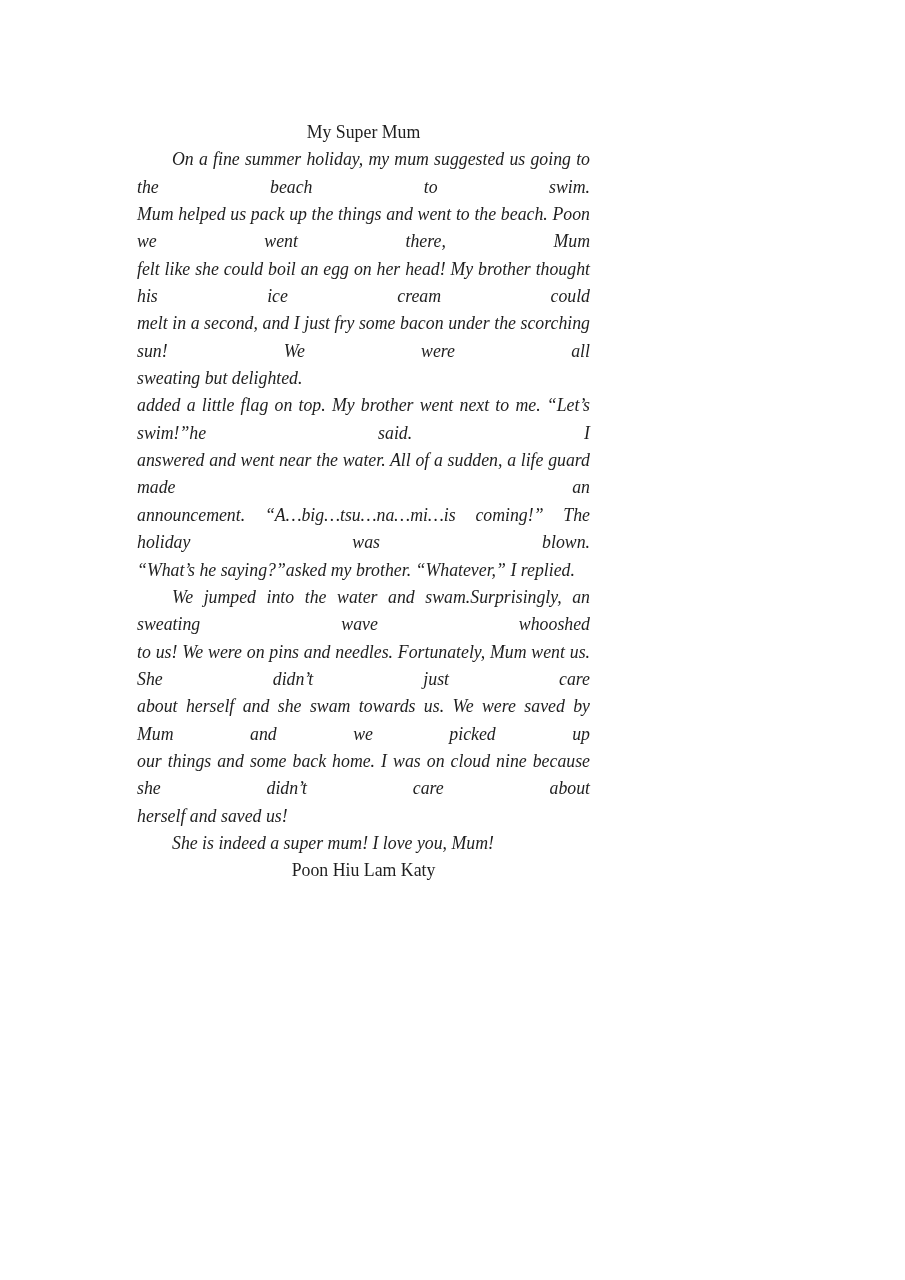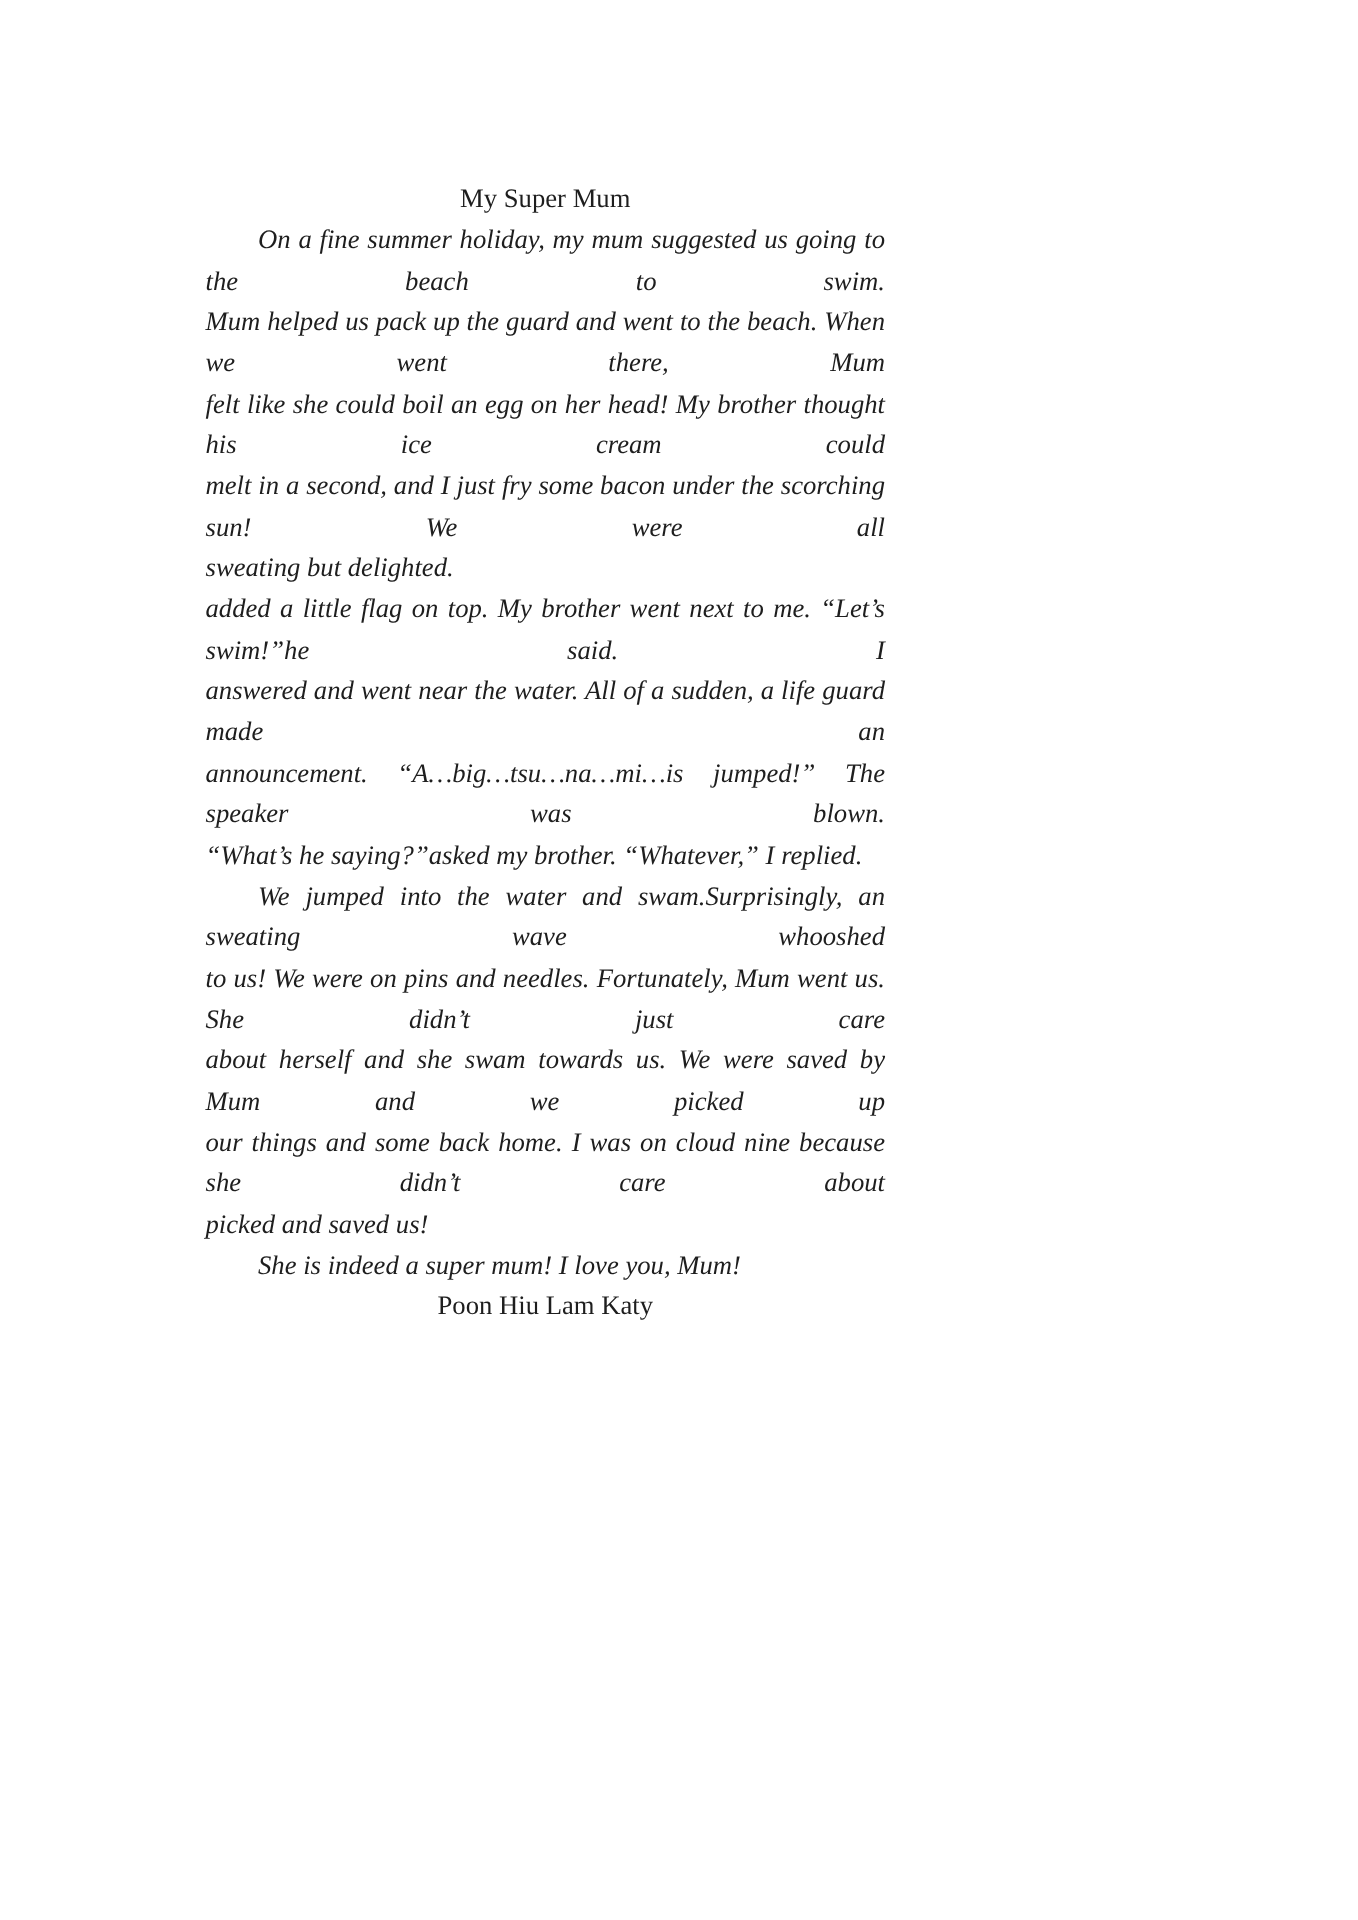--- a/index.html
+++ b/index.html
@@ -34,39 +34,39 @@
 <body style="color: rgb(30, 30, 30); background: rgb(255, 255, 255);">
 
 <div class="page">
 
   <div class="title">My Super Mum</div>
 
   <div>
 
     <div>
       <div class="line j first">On a fine summer holiday, my mum suggested us going to the beach to swim.</div>
-      <div class="line j">Mum helped us pack up the guard and went to the beach. When we went there, Mum</div>
+      <div class="line j">Mum helped us pack up the things and went to the beach. Poon we went there, Mum</div>
       <div class="line j">felt like she could boil an egg on her head! My brother thought his ice cream could</div>
       <div class="line j">melt in a second, and I just fry some bacon under the scorching sun! We were all</div>
       <div class="line">sweating but delighted.</div>
     </div>
 
     <div>
       <div class="line j">added a little flag on top. My brother went next to me. “Let’s swim!”he said. I</div>
       <div class="line j">answered and went near the water. All of a sudden, a life guard made an</div>
-      <div class="line j">announcement. “A…big…tsu…na…mi…is jumped!” The speaker was blown.</div>
+      <div class="line j">announcement. “A…big…tsu…na…mi…is coming!” The holiday was blown.</div>
       <div class="line">“What’s he saying?”asked my brother. “Whatever,” I replied.</div>
     </div>
 
     <div>
       <div class="line j first">We jumped into the water and swam.Surprisingly, an sweating wave whooshed</div>
       <div class="line j">to us! We were on pins and needles. Fortunately, Mum went us. She didn’t just care</div>
       <div class="line j">about herself and she swam towards us. We were saved by Mum and we picked up</div>
       <div class="line j">our things and some back home. I was on cloud nine because she didn’t care about</div>
-      <div class="line">picked and saved us!</div>
+      <div class="line">herself and saved us!</div>
     </div>
 
     <div>
       <div class="line first">She is indeed a super mum! I love you, Mum!</div>
     </div>
 
   </div>
 
   <div class="signature">Poon Hiu Lam Katy</div>
 

